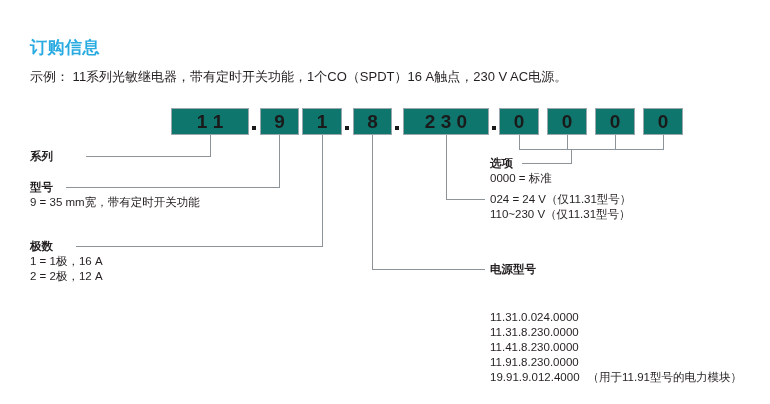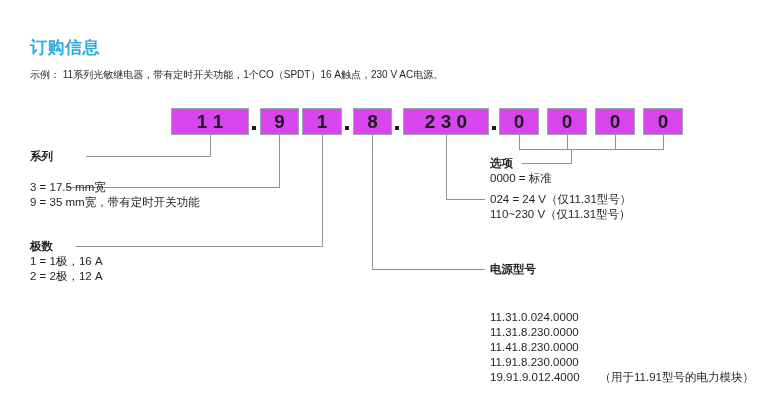--- a/index.html
+++ b/index.html
@@ -12,28 +12,28 @@
   .page{position:absolute;left:14px;top:0;width:644px;height:404px;margin-top:24px;}
 
   
   .title{
     position:absolute;left:16px;top:12px;
     font-size:17px;font-weight:700;letter-spacing:.5px;
     color:#29abe2;white-space:nowrap;
   }
   .example{
     position:absolute;left:16px;top:44px;
-    font-size:10px;white-space:nowrap;color:#231f20;
+    font-size:13px;white-space:nowrap;color:#231f20;
   }
 
   
   .codebar{position:absolute;left:0;top:84px;height:28px;}
   .box{
     position:absolute;top:0;height:27px;
-    background:#d946ef;border:1px solid #9aa7ad;
+    background:#0f766e;border:1px solid #9aa7ad;
     box-sizing:border-box;
     display:flex;align-items:center;justify-content:space-around;
   }
   .box span{
     font-size:19px;font-weight:700;line-height:1;
     color:#1a1a1a;font-family:"Liberation Sans","DejaVu Sans",sans-serif;
   }
   .dot{
     position:absolute;top:18px;width:4px;height:4px;
     background:#1a1a1a;border-radius:0;
@@ -42,21 +42,21 @@
   
   .ln{position:absolute;background:#8d9499;}
   .lnv{width:1px;}
   .lnh{height:1px;}
 
   
   .lbl{position:absolute;font-size:11.5px;line-height:15px;white-space:nowrap;}
   .lbl .h{font-weight:700;display:block;}
   .lbl .r{display:block;}
   .mono-row{display:block;}
-  .note{padding-left:20px;}
+  .note{padding-left:8px;}
 </style>
 </head>
 <body>
 
 <div class="page">
 
   <div class="title">订购信息</div>
   <div class="example">示例： 11系列光敏继电器，带有定时开关功能，1个CO（SPDT）16 A触点，230 V AC电源。</div>
 
   <div class="codebar">
@@ -123,21 +123,21 @@
   <div class="ln lnv" style="left:649px;top:111px;height:14px;"></div>
   <div class="ln lnh" style="left:505px;top:125px;width:145px;"></div>
   <div class="ln lnv" style="left:557px;top:125px;height:14px;"></div>
   <div class="ln lnh" style="left:508px;top:139px;width:50px;"></div>
 
   <div class="lbl" style="left:16px;top:125px;">
     <span class="h">系列</span>
   </div>
 
   <div class="lbl" style="left:16px;top:156px;">
-    <span class="r">3 = 17.5 mm宽</span>
+    <span class="h">型号</span>
     <span class="r">9 = 35 mm宽，带有定时开关功能</span>
   </div>
 
   <div class="lbl" style="left:16px;top:215px;">
     <span class="h">极数</span>
     <span class="r">1 = 1极，16 A</span>
     <span class="r">2 = 2极，12 A</span>
   </div>
 
   <div class="lbl" style="left:476px;top:132px;">

